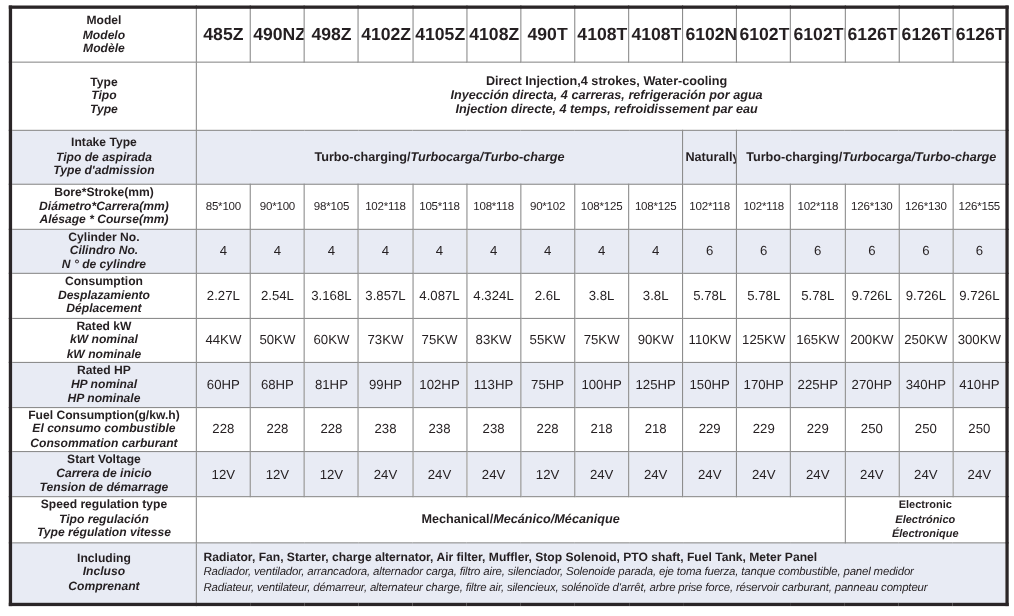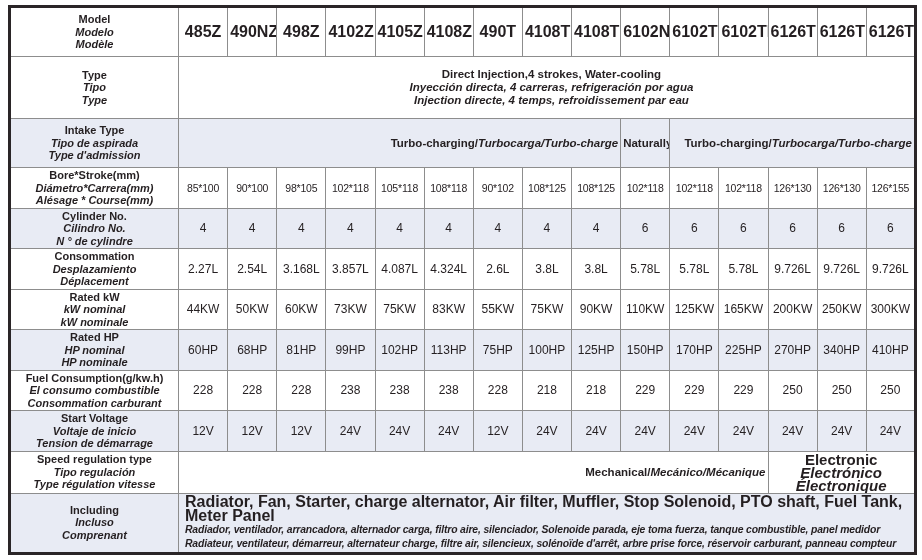--- a/index.html
+++ b/index.html
@@ -21,27 +21,27 @@
   td.lbl{font-weight:bold;font-size:11px;line-height:12.5px;}
   td.lbl .it{font-style:italic;text-align:center;}
   
   td.model{font-weight:bold;font-size:16px;}
   
   td.val{font-size:12px;}
   td.val.sm{font-size:10.5px;letter-spacing:-0.2px;}
   
   td.tri{font-weight:bold;font-size:11.5px;line-height:13px;padding-left:12px;}
   td.tri .it{font-style:italic;text-align:center;}
-  td.span-cell{font-weight:bold;font-size:11.5px;text-align:right;}
+  td.span-cell{font-weight:bold;font-size:11.5px;}
   td.span-cell .it{font-style:italic;}
-  td.elec{font-weight:bold;font-size:15px;line-height:13px;}
+  td.elec{font-weight:bold;font-size:10px;line-height:13px;}
   td.elec .it{font-style:italic;}
   td.incl{text-align:left;padding-left:6px;line-height:14px;}
-  td.incl .en{font-weight:bold;font-size:16px;}
-  td.incl .it{font-weight:bold;font-style:italic;font-size:10.4px;letter-spacing:-0.15px;}
+  td.incl .en{font-weight:bold;font-size:11px;}
+  td.incl .it{font-weight:normal;font-style:italic;font-size:10.4px;letter-spacing:-0.15px;}
 </style>
 </head>
 <body>
 
 <table>
   <colgroup>
     <col style="width:169px">
     <col span="15" style="width:49.13px">
   </colgroup>
 
@@ -134,21 +134,21 @@
     <td class="val">6</td>
     <td class="val">6</td>
     <td class="val">6</td>
     <td class="val">6</td>
     <td class="val">6</td>
     <td class="val">6</td>
   </tr>
 
   <tr class="r-disp plain">
     <td class="lbl">
-      <div class="en">Consommation</div>
+      <div class="en">Consumption</div>
       <div class="it">Desplazamiento</div>
       <div class="it">Déplacement</div>
     </td>
     <td class="val">2.27L</td>
     <td class="val">2.54L</td>
     <td class="val">3.168L</td>
     <td class="val">3.857L</td>
     <td class="val">4.087L</td>
     <td class="val">4.324L</td>
     <td class="val">2.6L</td>
@@ -228,21 +228,21 @@
     <td class="val">229</td>
     <td class="val">229</td>
     <td class="val">250</td>
     <td class="val">250</td>
     <td class="val">250</td>
   </tr>
 
   <tr class="r-volt shade">
     <td class="lbl">
       <div class="en">Start Voltage</div>
-      <div class="it">Voltaje de inicio</div>
+      <div class="it">Carrera de inicio</div>
       <div class="it">Tension de démarrage</div>
     </td>
     <td class="val">12V</td>
     <td class="val">12V</td>
     <td class="val">12V</td>
     <td class="val">24V</td>
     <td class="val">24V</td>
     <td class="val">24V</td>
     <td class="val">12V</td>
     <td class="val">24V</td>

